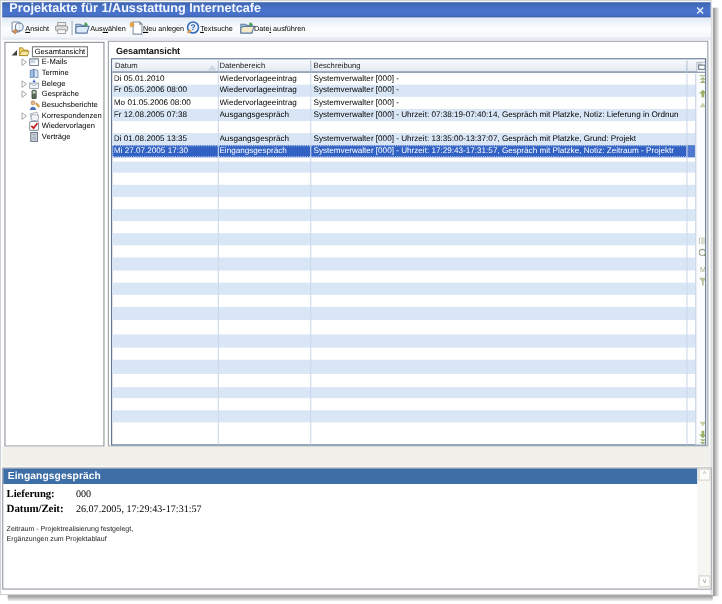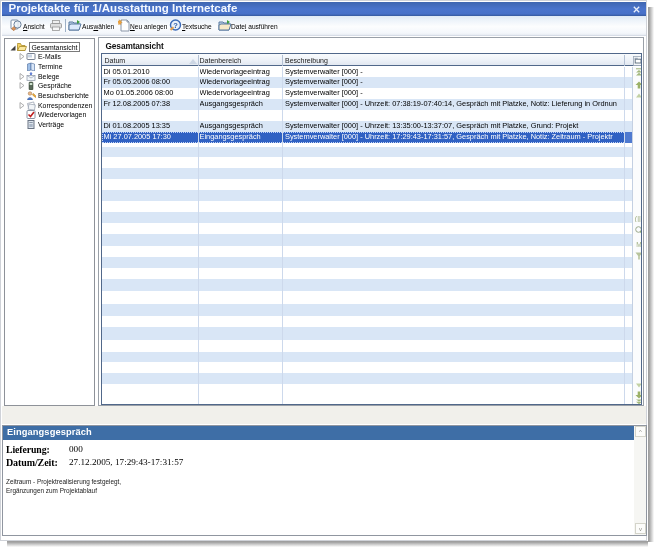--- a/index.html
+++ b/index.html
@@ -289,15 +289,15 @@
 <div id="gap"></div>
 <div id="bot">
   <div id="botbar"><span>Eingangsgespräch</span></div>
   <div id="botsb">
     <div class="sbbtn" style="top:0">^</div>
     <div class="sbbtn" style="top:97px">v</div>
   </div>
   <div class="serif" style="position:absolute;left:3px;top:18px;font-size:9.8px;font-weight:bold;letter-spacing:-0.1px;color:#000">Lieferung:</div>
   <div class="serif" style="position:absolute;left:66px;top:18px;font-size:9.2px;color:#000">000</div>
   <div class="serif" style="position:absolute;left:3px;top:31px;font-size:10px;font-weight:bold;letter-spacing:-0.1px;color:#000">Datum/Zeit:</div>
-  <div class="serif" style="position:absolute;left:66px;top:31px;font-size:9.2px;color:#000">27.12.2005, 17:29:43-17:31:57</div>
+  <div class="serif" style="position:absolute;left:66px;top:31px;font-size:9.2px;color:#000">26.07.2005, 17:29:43-17:31:57</div>
   <div style="position:absolute;left:3px;top:51px;font-size:6.4px;color:#222;line-height:9px">Zeitraum - Projektrealisierung festgelegt,<br>Ergänzungen zum Projektablauf</div>
 </div>
 
 </body></html>

